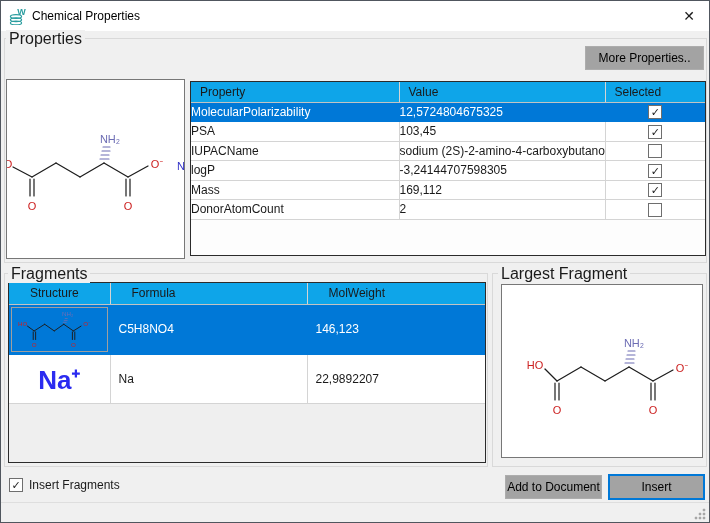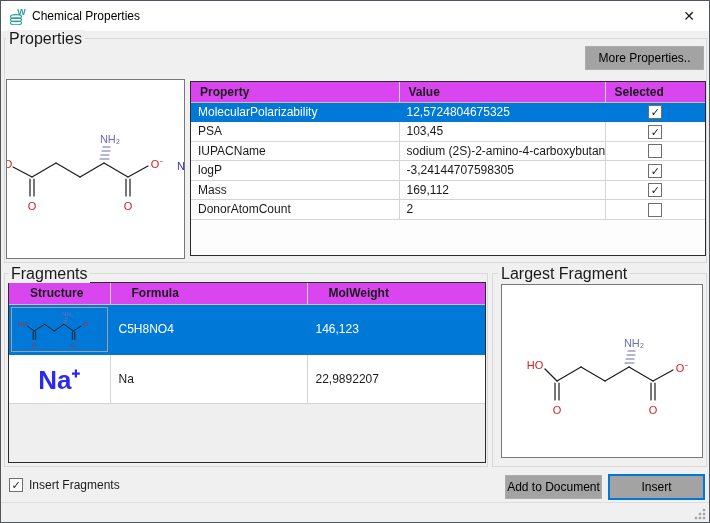--- a/index.html
+++ b/index.html
@@ -34,26 +34,26 @@
   .btn-more{ left:584px; top:45px; width:119px; height:24px; }
   .btn-add{ left:504px; top:474px; width:97px; height:24px; }
   .btn-cancel{ left:607px; top:473px; width:97px; height:26px; border:2px solid var(--selection); }
   
   .preview-box{ position:absolute; left:5px; top:78px; width:179px; height:180px; background:#fff; border:1px solid #777; overflow:hidden; z-index:2; }
   .largest-box{ position:absolute; left:500px; top:283px; width:202px; height:174px; background:#fff; border:1px solid #777; z-index:2; }
   
   .ptable-wrap{ position:absolute; left:189px; top:80px; width:516px; height:175px; border:1px solid #2b2b2b; background:#fdfdfd; z-index:2; overflow:hidden; }
   .ftable-wrap{ position:absolute; left:7px; top:281px; width:478px; height:181px; border:1px solid #2b2b2b; background:#efefef; z-index:2; overflow:hidden; }
   table{ border-collapse:collapse; table-layout:fixed; width:100%; }
-  th{ background:#d946ef; font-weight:bold; text-align:left; font-size:12px;
+  th{ background:#0ea5e9; font-weight:normal; text-align:left; font-size:12px;
       border-right:1px solid #d4d4d4; border-bottom:1px solid #c3c3c3; }
   td{ background:#fff; font-size:12px; border-right:1px solid #d4d4d4; border-bottom:1px solid #d4d4d4; overflow:hidden; white-space:nowrap; }
   th:last-child, td:last-child{ border-right:none; }
   .ptable th{ height:20px; padding-left:9px; }
-  .ptable td{ height:19.5px; padding-left:7px; }
+  .ptable td{ height:19.5px; }
   .ptable td.c, .ftable td.c{ text-align:center; padding-left:0; }
   .ftable th{ height:21px; padding-left:21px; }
   .ftable td{ height:49px; padding-left:8px; }
   tr.sel td{ background:var(--selection); color:#fff; border-color:var(--selection); }
   
   .cb{ display:inline-block; width:14px; height:14px; background:#fff; border:1px solid #6e6e6e;
        font-size:11px; line-height:12px; text-align:center; color:#1c1c1c; vertical-align:middle; }
   .footer-check{ position:absolute; left:8px; top:477px; display:flex; align-items:center; gap:6px; z-index:2; }
   .footer-check .cb{ width:14px; height:14px; }
   

